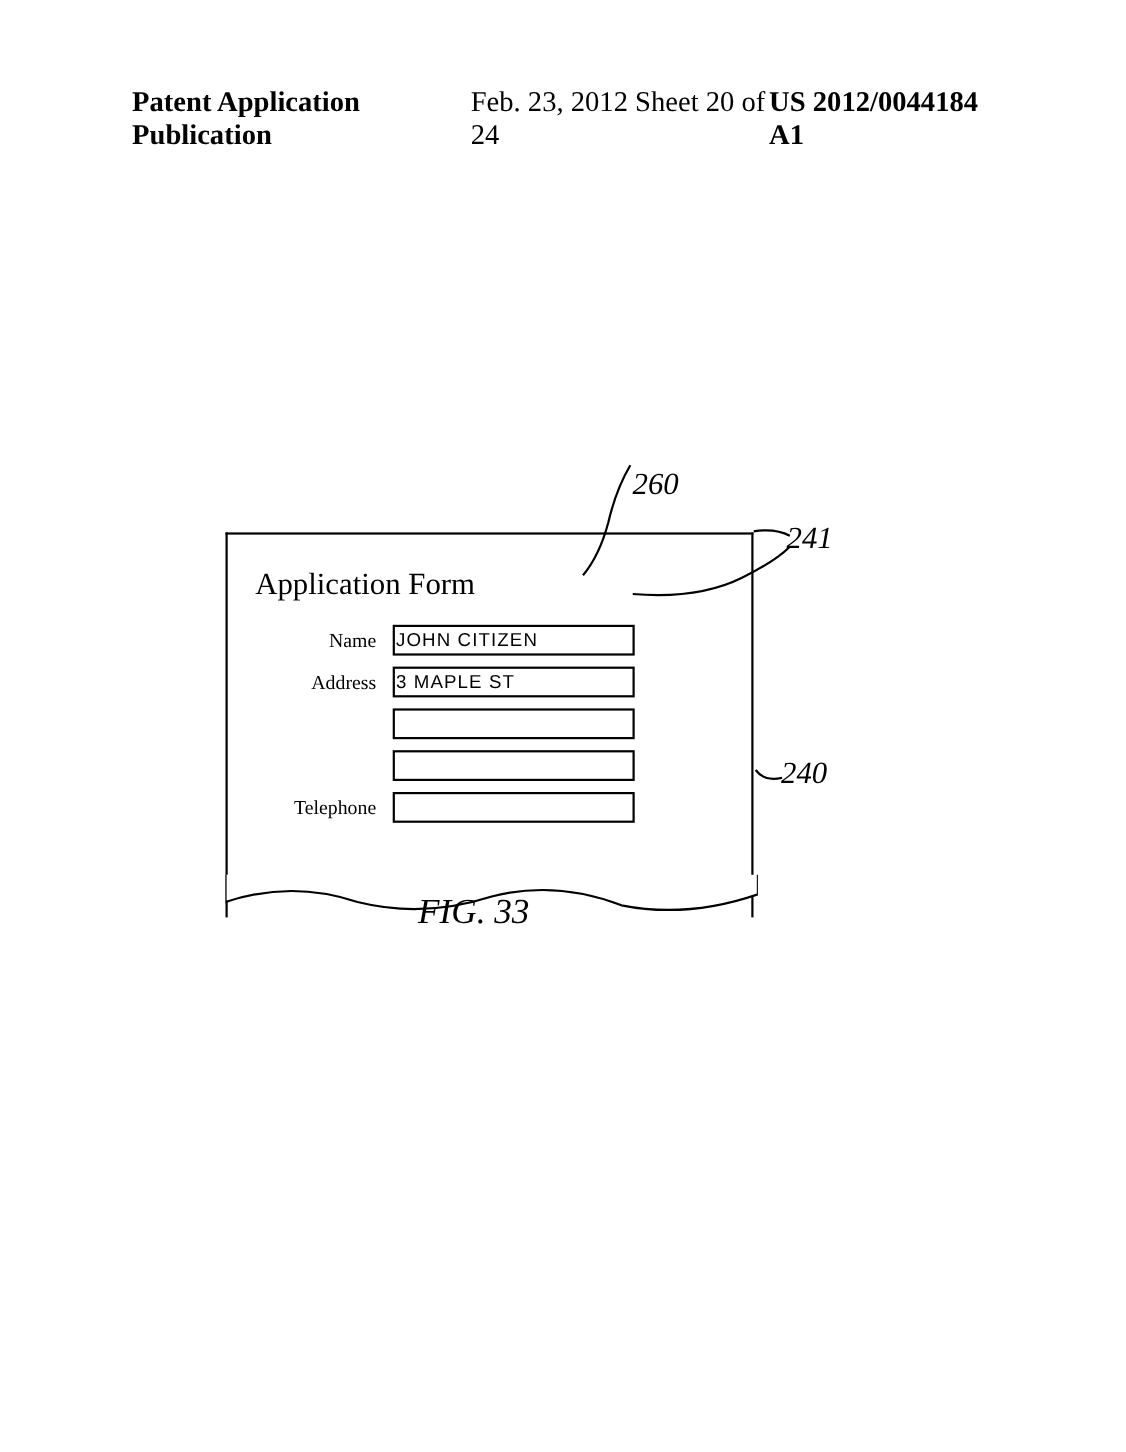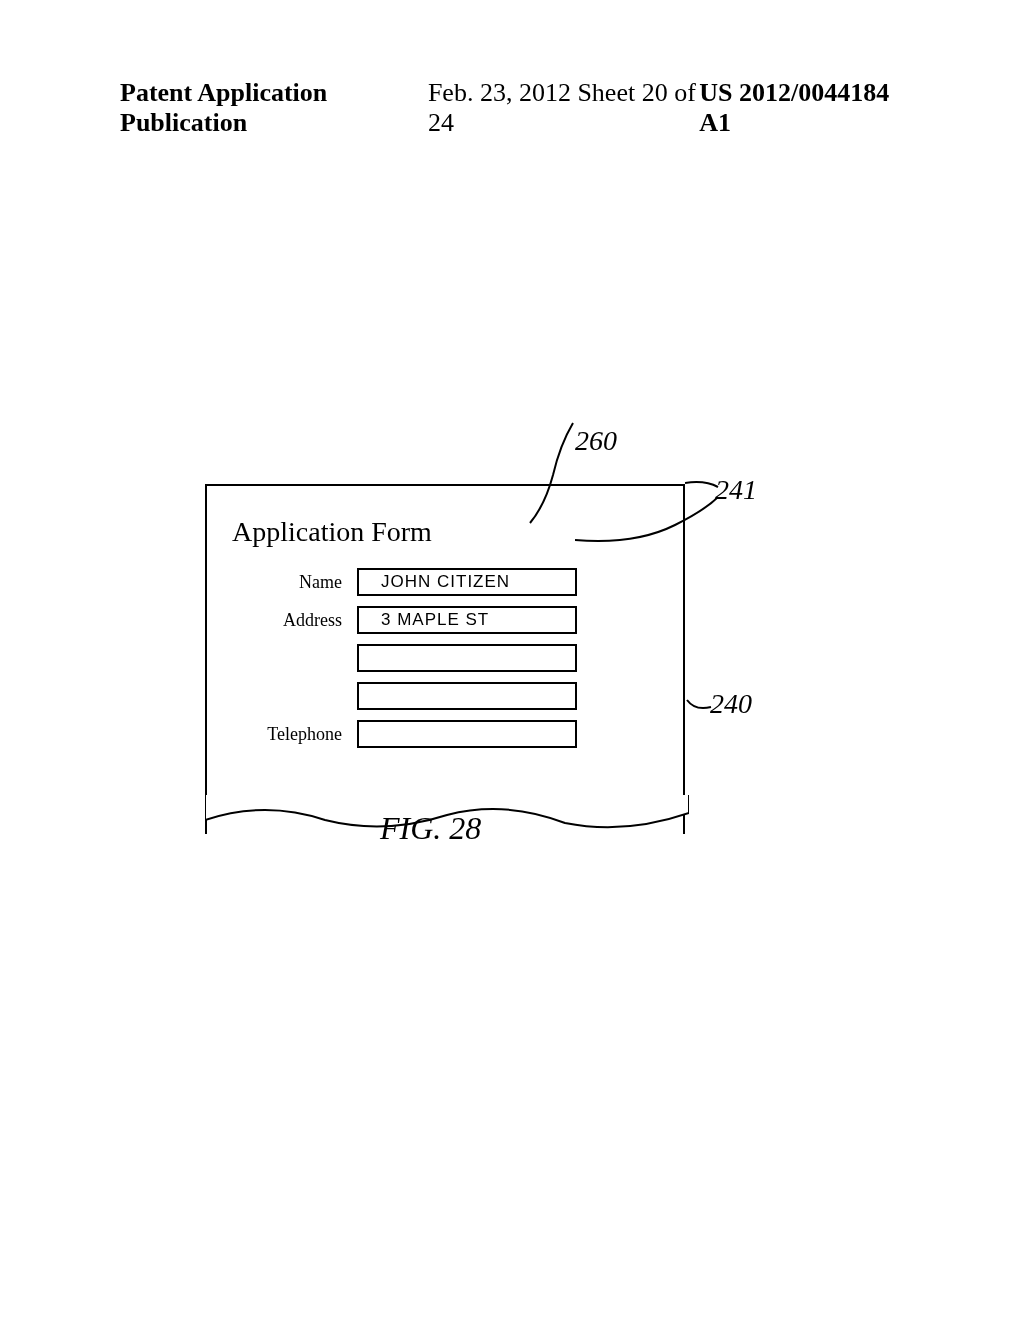--- a/index.html
+++ b/index.html
@@ -74,21 +74,21 @@
       width: 95px;
       margin-right: 15px;
     }
     .form-field {
       width: 220px;
       height: 28px;
       border: 2px solid #000;
       background: #fff;
       display: flex;
       align-items: center;
-      padding-left: 22px;
+      padding-left: 1px;
       font-family: "Comic Sans MS", cursive, sans-serif;
       font-size: 17px;
       letter-spacing: 1px;
     }
     .row-name { top: 82px; left: 40px; }
     .row-address { top: 120px; left: 40px; }
     .row-address2 { top: 158px; left: 40px; }
     .row-address3 { top: 196px; left: 40px; }
     .row-telephone { top: 234px; left: 40px; }
     
@@ -181,15 +181,15 @@
   </svg>
   <svg class="leader-line" style="top:55px; left:370px; width:145px; height:50px;">
     <path d="M 0 45 Q 60 50, 100 30 Q 130 15, 143 2" fill="none" stroke="#000" stroke-width="2"></path>
   </svg>
 
   <div class="callout callout-240">240</div>
   <svg class="leader-line" style="top:255px; left:480px; width:30px; height:18px;">
     <path d="M 2 5 Q 10 16, 26 12" fill="none" stroke="#000" stroke-width="2"></path>
   </svg>
 
-  <div class="figure-caption">FIG. 28</div>
+  <div class="figure-caption">FIG. 33</div>
 
 </div>
 
 </body></html>

